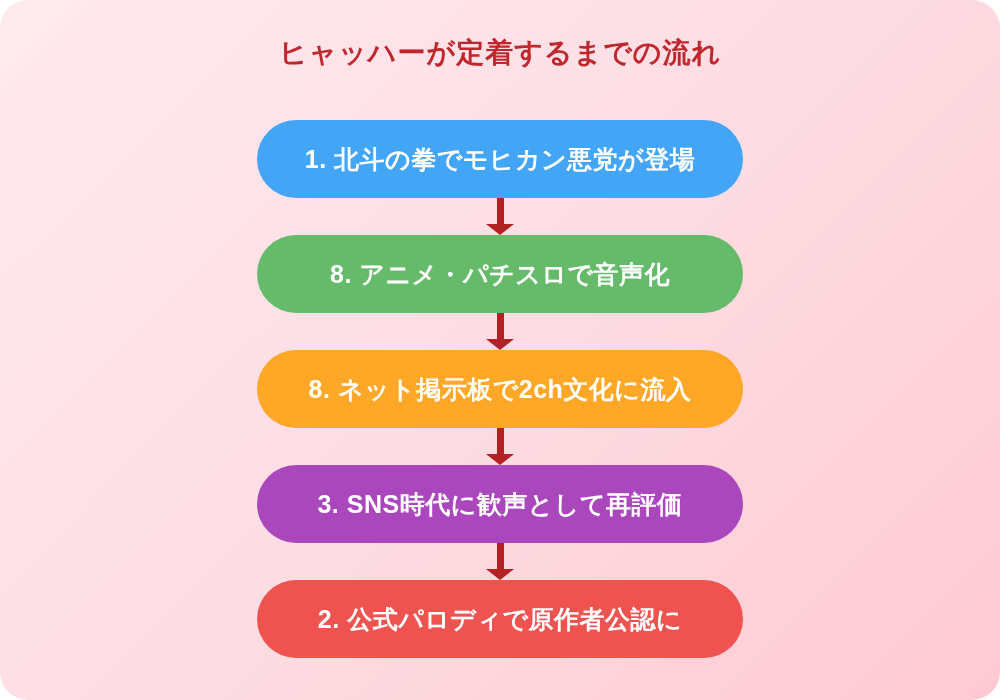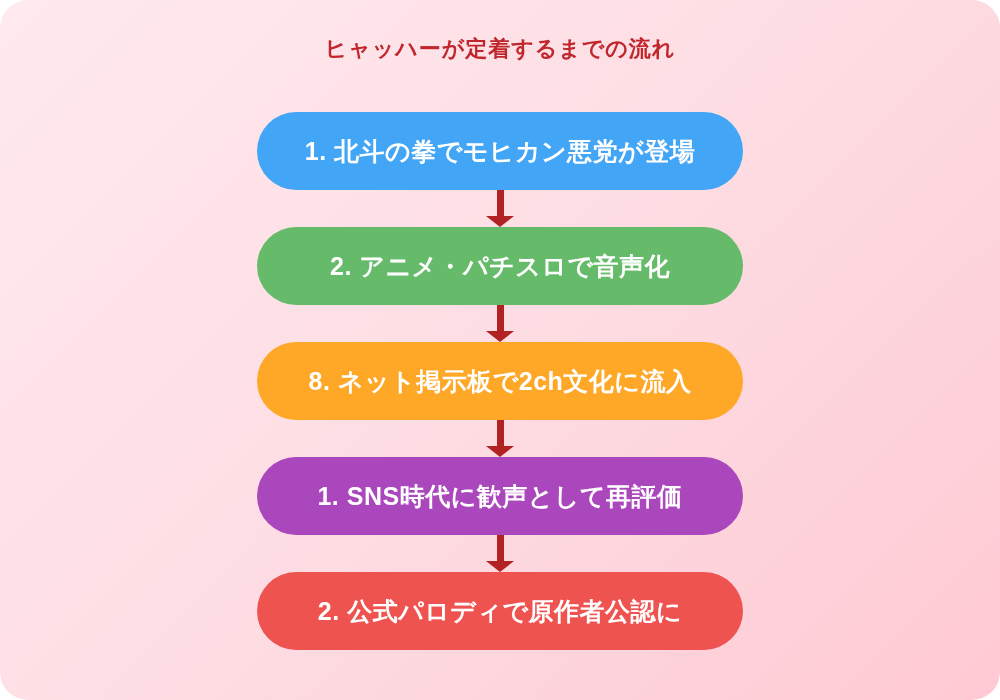--- a/index.html
+++ b/index.html
@@ -11,21 +11,21 @@
   .canvas {
     position: relative;
     width: 1000px; height: 700px;
     border-radius: 28px;
     background: linear-gradient(135deg, #ffeaee 0%, #fddde3 50%, #ffc9d3 100%);
     overflow: hidden;
   }
   .title {
     margin-top: 34px;
     text-align: center;
-    font-size: 22px;
+    font-size: 28px;
     font-weight: 700;
     letter-spacing: 1px;
   }
   .flow {
     margin-top: 48px;
     display: flex;
     flex-direction: column;
     align-items: center;
   }
   .step-box {
@@ -68,35 +68,35 @@
 
   <div class="flow">
 
     <div class="step-box" style="background-color: rgb(66, 165, 245);">1. 北斗の拳でモヒカン悪党が登場</div>
 
     <div class="arrow">
       <div class="arrow-stem" style="background-color: rgb(178, 34, 34);"></div>
       <div class="arrow-head" style="border-top-color: rgb(178, 34, 34);"></div>
     </div>
 
-    <div class="step-box" style="background-color: rgb(102, 187, 106);">2. アニメ・パチスロで音声化</div>
+    <div class="step-box" style="background-color: rgb(102, 187, 106);">8. アニメ・パチスロで音声化</div>
 
     <div class="arrow">
       <div class="arrow-stem" style="background-color: rgb(178, 34, 34);"></div>
       <div class="arrow-head" style="border-top-color: rgb(178, 34, 34);"></div>
     </div>
 
     <div class="step-box" style="background-color: rgb(255, 167, 38);">8. ネット掲示板で2ch文化に流入</div>
 
     <div class="arrow">
       <div class="arrow-stem" style="background-color: rgb(178, 34, 34);"></div>
       <div class="arrow-head" style="border-top-color: rgb(178, 34, 34);"></div>
     </div>
 
-    <div class="step-box" style="background-color: rgb(171, 71, 188);">1. SNS時代に歓声として再評価</div>
+    <div class="step-box" style="background-color: rgb(171, 71, 188);">3. SNS時代に歓声として再評価</div>
 
     <div class="arrow">
       <div class="arrow-stem" style="background-color: rgb(178, 34, 34);"></div>
       <div class="arrow-head" style="border-top-color: rgb(178, 34, 34);"></div>
     </div>
 
     <div class="step-box" style="background-color: rgb(239, 83, 80);">2. 公式パロディで原作者公認に</div>
 
   </div>
 </div>

